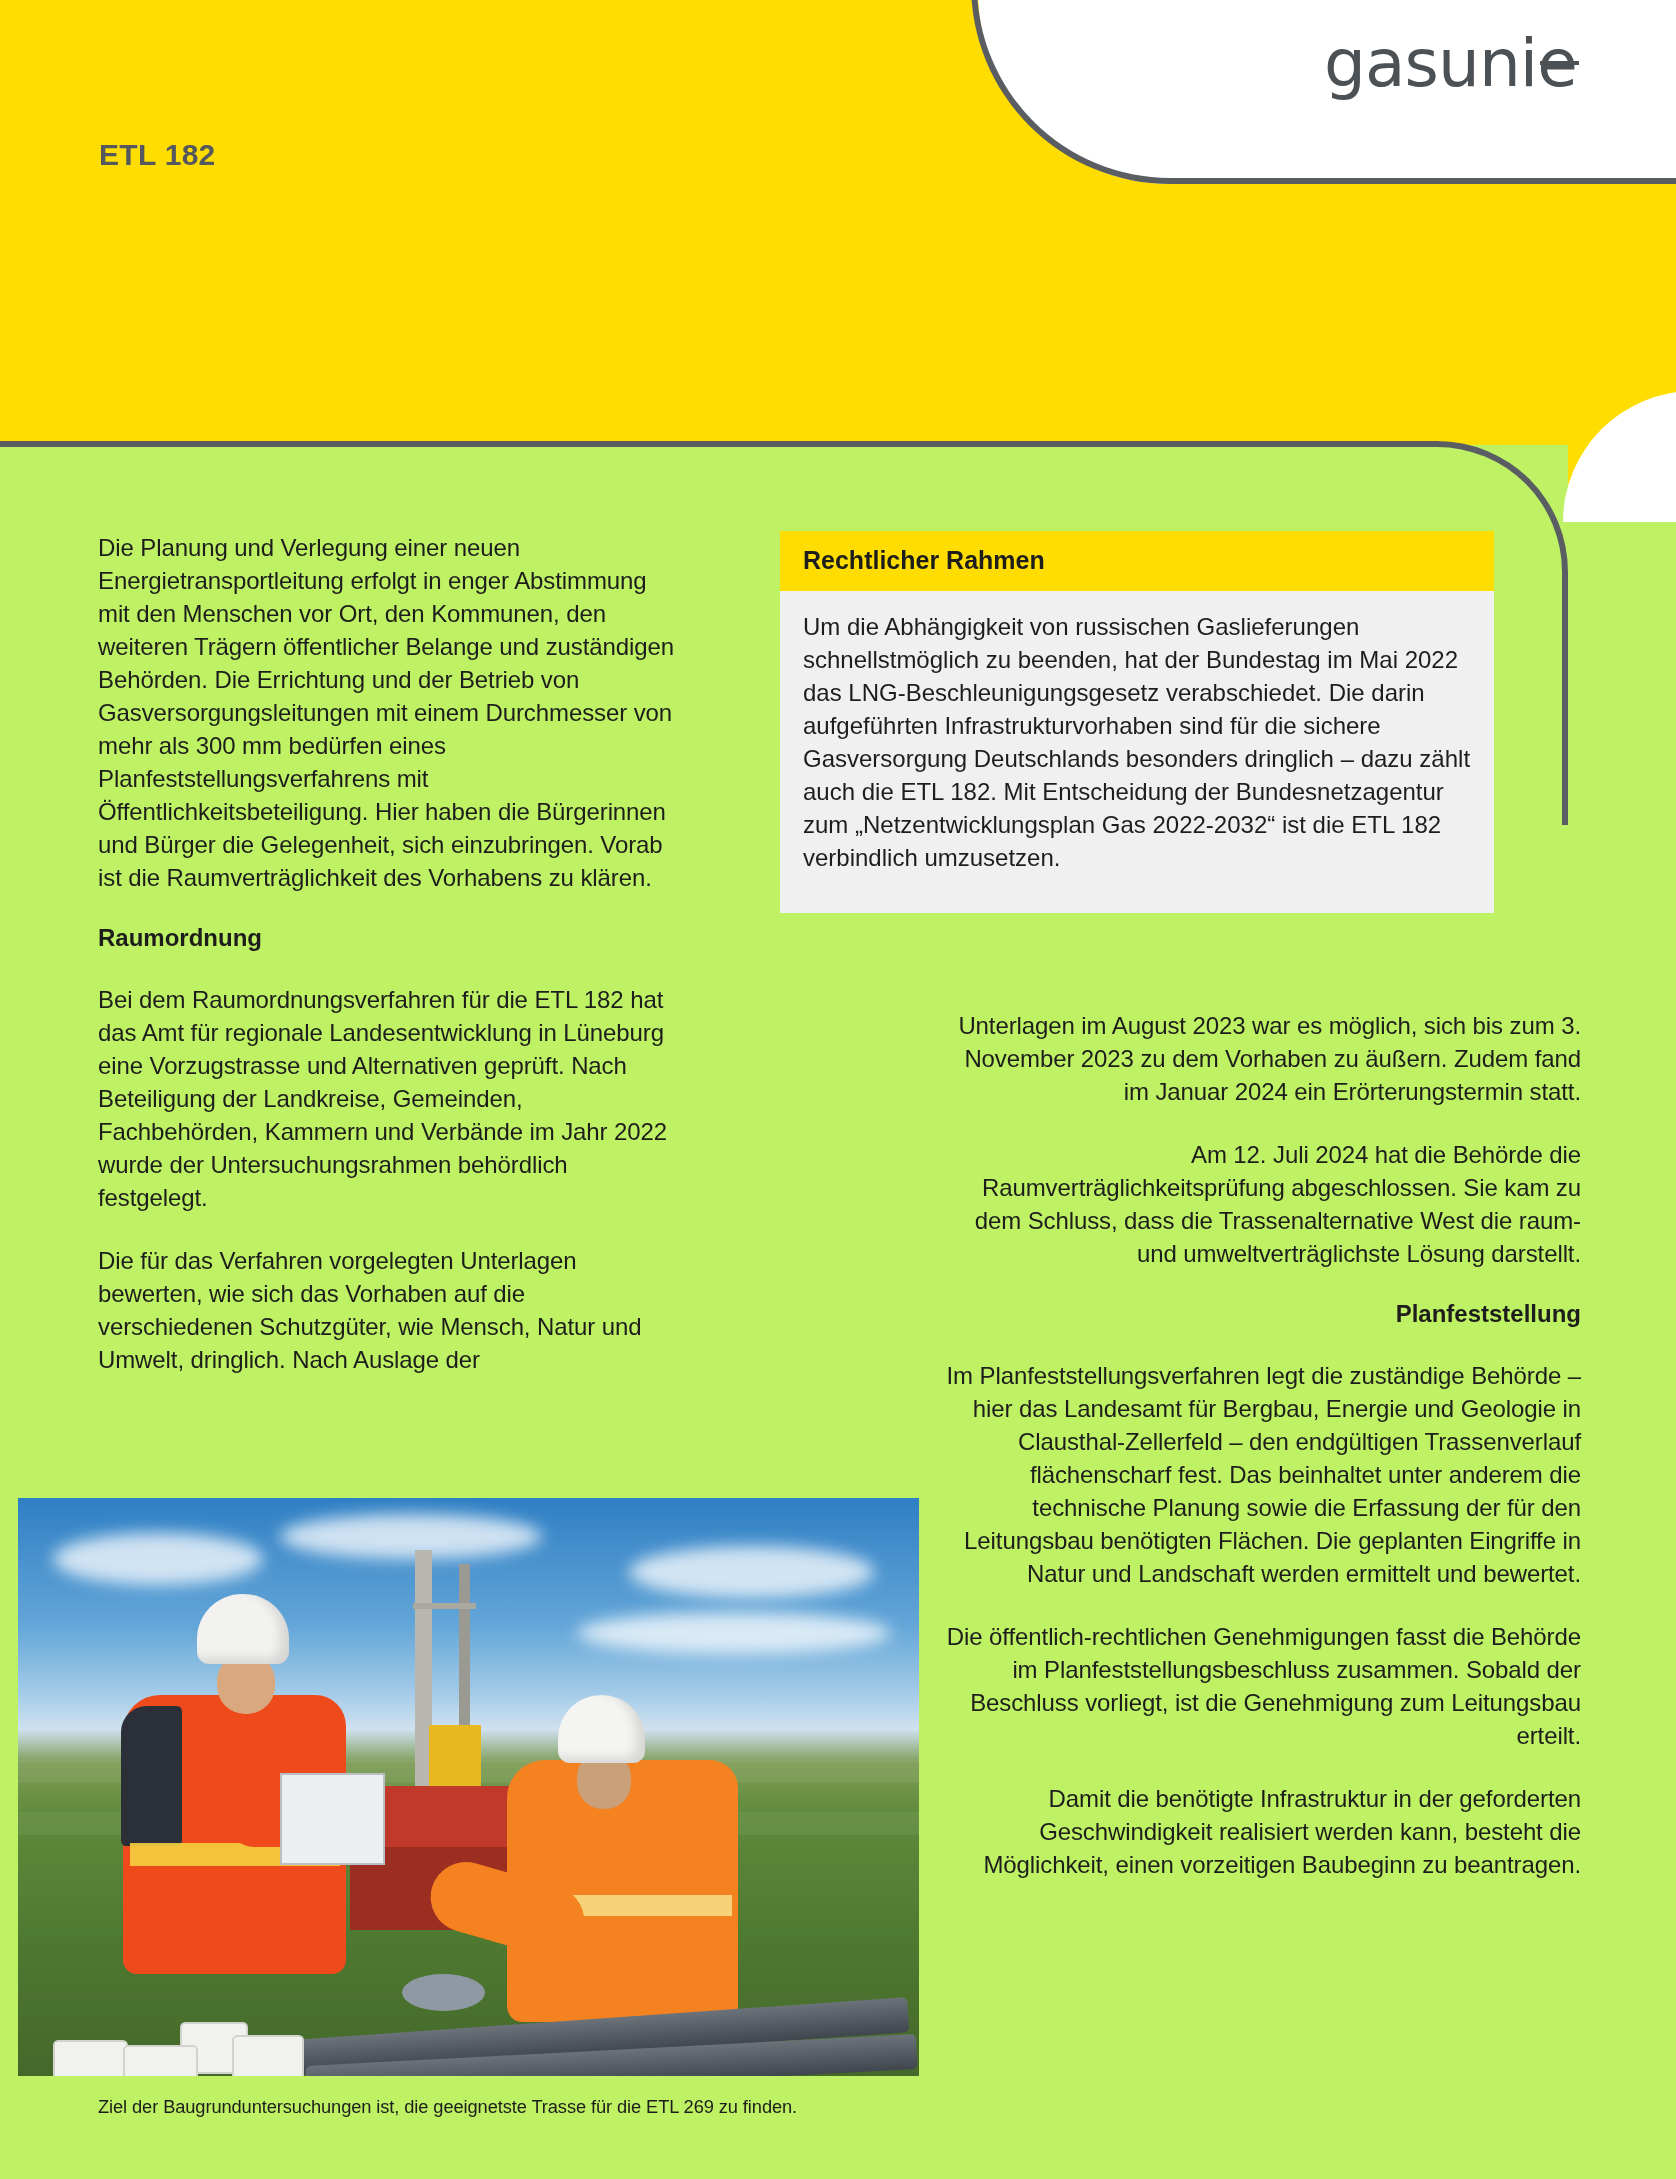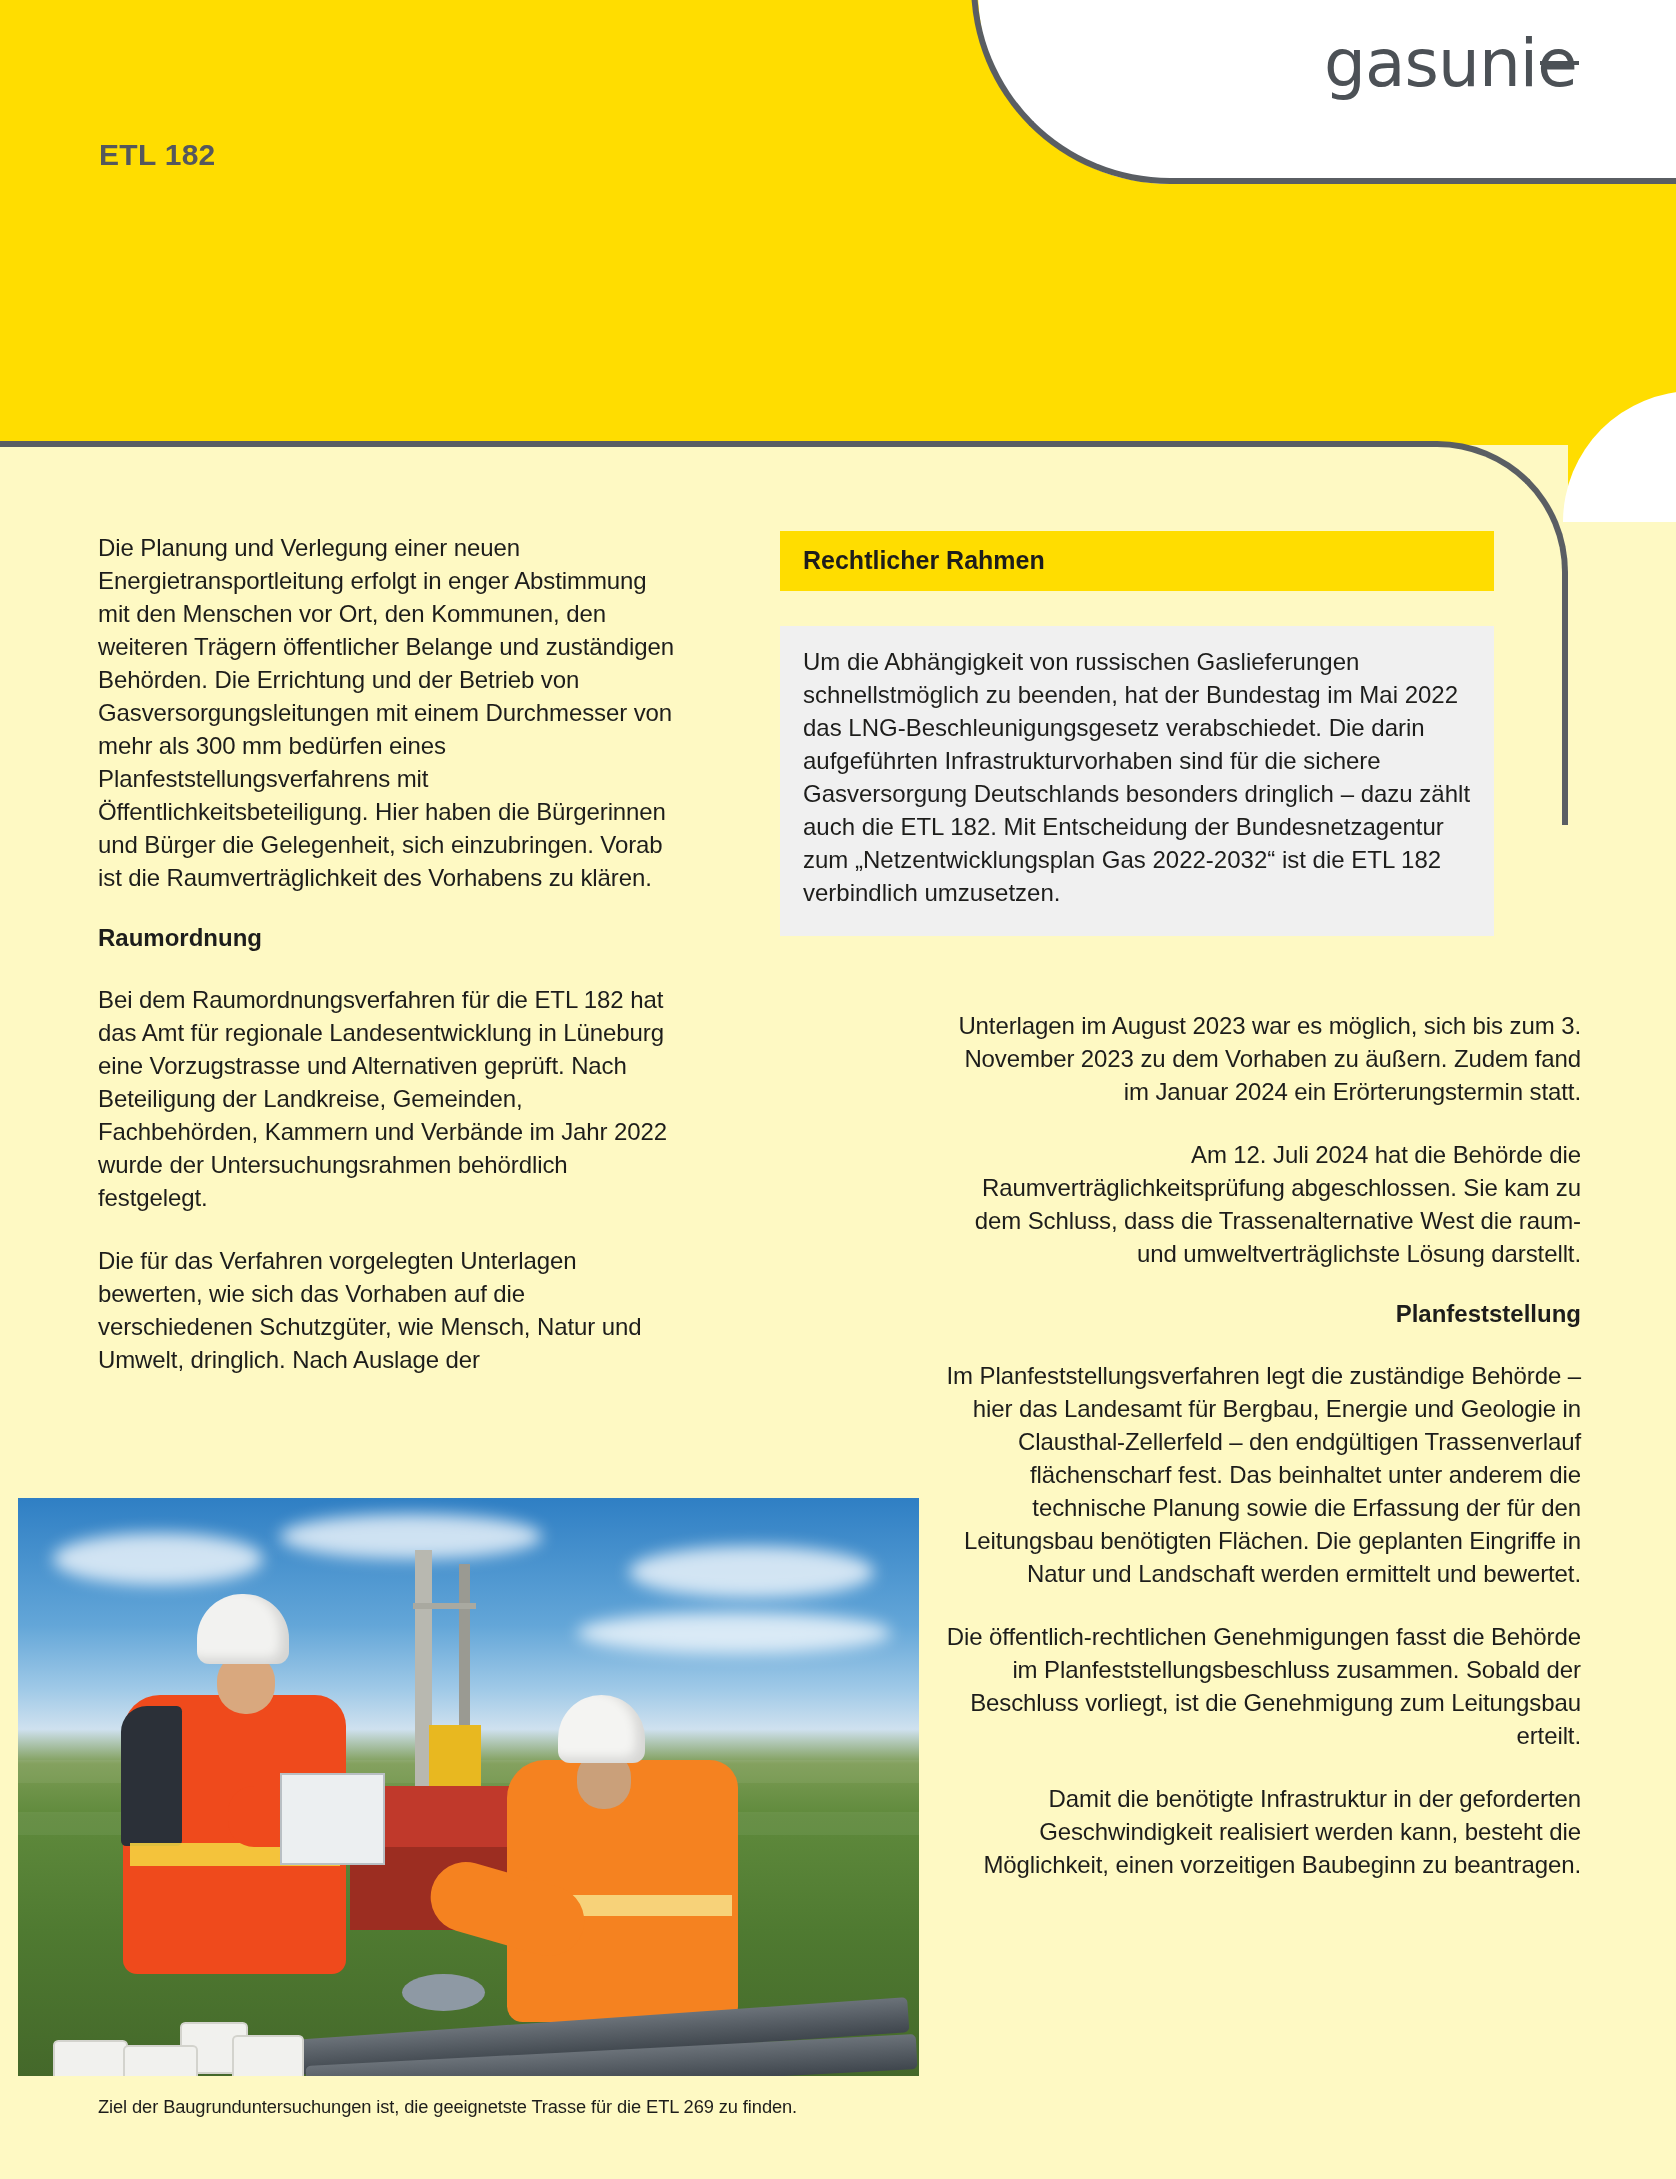--- a/index.html
+++ b/index.html
@@ -8,21 +8,21 @@
     height: 2179px;
     background: #ffffff;
     font-family: "Liberation Sans", sans-serif;
   }
 
   .page {
     position: relative;
     width: 1677px;
     height: 2179px;
     overflow: hidden;
-    background: #fef9c3;
+    background: #bef264;
   }
 
   
   .header-yellow {
     position: absolute;
     left: 0;
     top: 0;
     width: 1677px;
     height: 445px;
     background: #ffdd00;
@@ -173,25 +173,24 @@
   }
   .rr-head {
     background: #ffdd00;
     padding: 15px 23px 15.7px 23px;
     font-size: 25px;
     font-weight: 700;
     color: #1d1d1b;
   }
   .rr-body {
     background: #f0f0f0;
-    padding: 19px 23px 26px 23px;
+    padding: 19px 23px 38px 23px;
     font-size: 24px;
     line-height: 1.38;
     color: #1d1d1b;
-    margin-top: 35px;
   }
 
   
   .photo-wrap {
     position: absolute;
     left: 17.5px;
     top: 1498px;
     width: 901px;
     height: 578px;
   }

